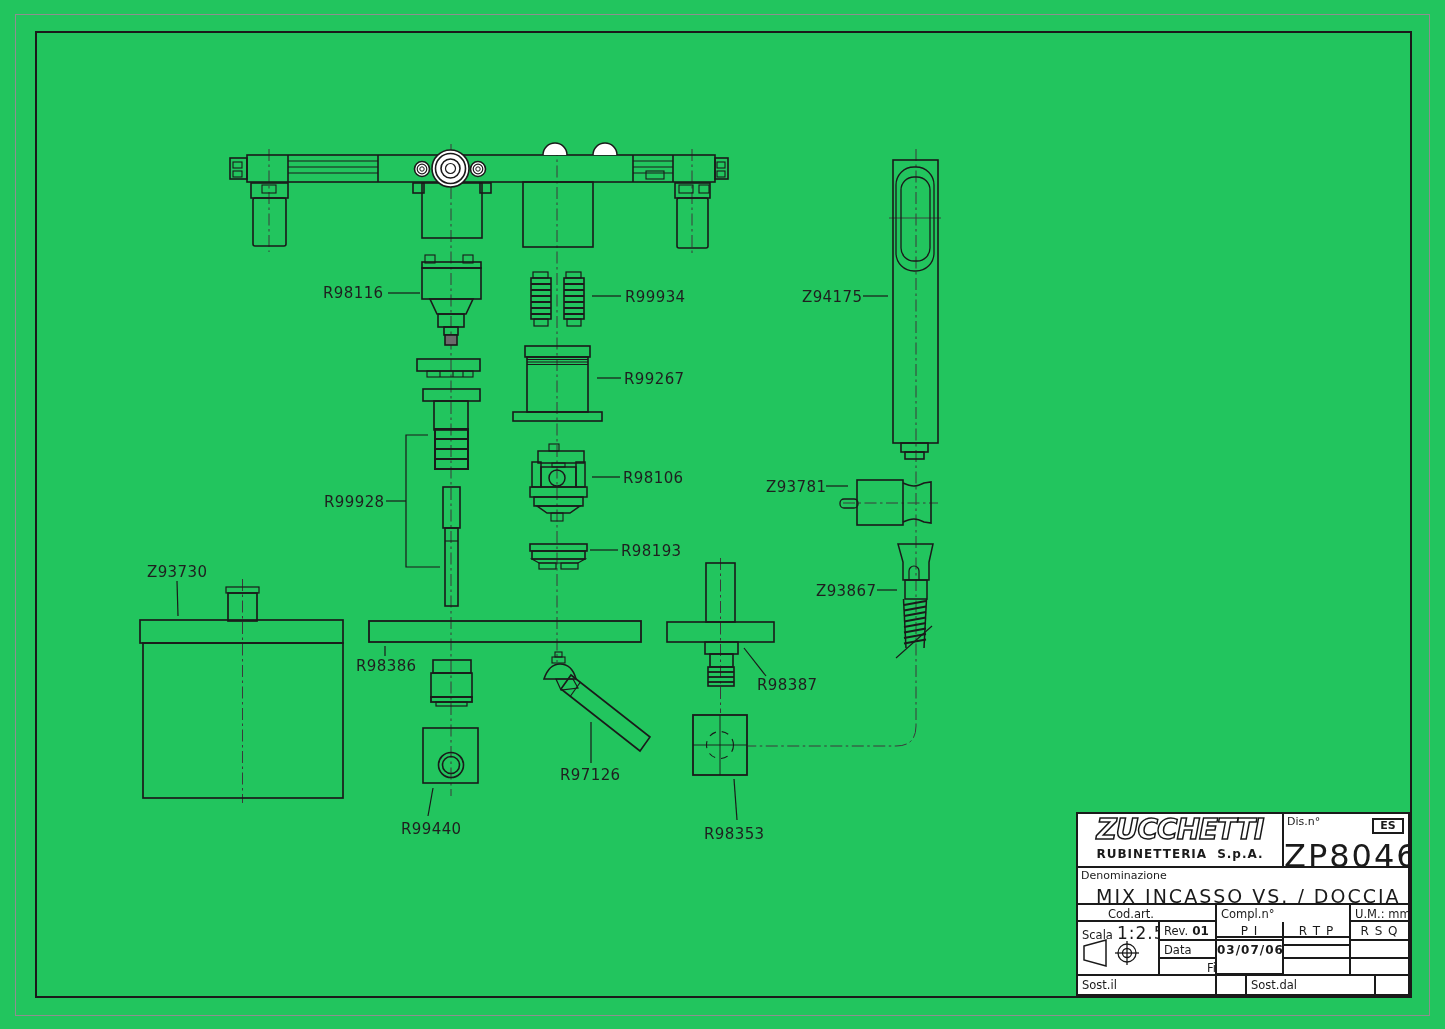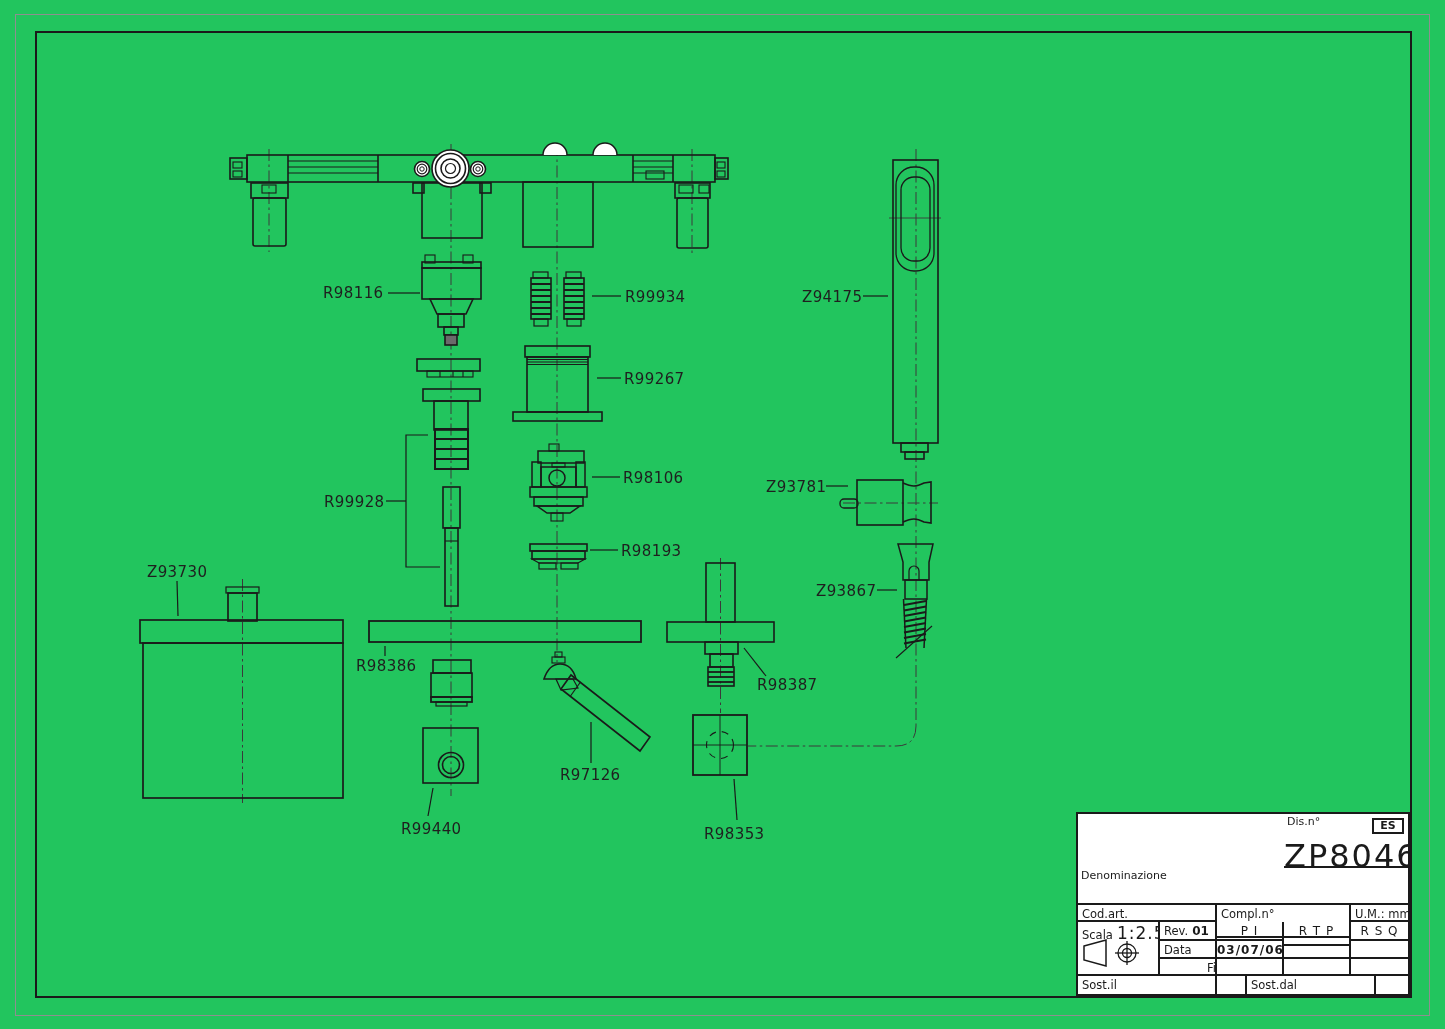--- a/index.html
+++ b/index.html
@@ -300,32 +300,39 @@
   <div class="plabel" style="left:816px;top:582px">Z93867</div>
   <div class="plabel" style="left:147px;top:563px">Z93730</div>
   <div class="plabel" style="left:356px;top:657px">R98386</div>
   <div class="plabel" style="left:757px;top:676px">R98387</div>
   <div class="plabel" style="left:560px;top:766px">R97126</div>
   <div class="plabel" style="left:401px;top:820px">R99440</div>
   <div class="plabel" style="left:704px;top:825px">R98353</div>
 
   <div class="tb">
 
+    <div class="tb-cell bb" style="left:0;top:0;width:206px;height:54px;border-right:2px solid #1a1a1a;">
+      <div class="logo-big">ZUCCHETTI</div>
+      <div class="logo-sub">
+        <span>RUBINETTERIA</span><span class="spa">S.p.A.</span>
+      </div>
+    </div>
 
     <div class="tb-cell bb" style="left:206px;top:0;width:124px;height:54px;">
       <div class="small-lab">Dis.n°</div>
       <div class="es-box">ES</div>
       <div class="dis-value">ZP8046</div>
     </div>
 
     <div class="tb-cell bb" style="left:0;top:54px;width:330px;height:37px;">
       <div class="small-lab">Denominazione</div>
-    </div>
-
-    <div class="tb-cell bb" style="left:0;top:91px;width:137px;height:17px;">
+      <div class="denom-value">MIX INCASSO VS. / DOCCIA</div>
+    </div>
+
+    <div class="tb-cell bb" style="left:0;top:91px;width:137px;height:17px;padding-left:26px;">
       <div class="cell-txt">Cod.art.</div>
     </div>
     <div class="tb-cell bb bl" style="left:137px;top:91px;width:134px;height:33px;">
       <div class="cell-txt">Compl.n°</div>
     </div>
     <div class="tb-cell bb bl" style="left:271px;top:91px;width:59px;height:17px;">
       <div class="cell-txt">
         <span>U.M.:</span>&nbsp;<span>mm</span>
       </div>
     </div>
@@ -352,21 +359,21 @@
     <div class="tb-cell bb bl" style="left:80px;top:108px;width:57px;height:19px;">
       <div class="cell-txt"><span>Rev.</span><span class="rev-val">01</span></div>
     </div>
     <div class="tb-cell bb bl cell-center" style="left:137px;top:108px;width:67px;height:19px;">P I</div>
     <div class="tb-cell bb bl cell-center" style="left:204px;top:108px;width:67px;height:24px;">R T P</div>
     <div class="tb-cell bb bl cell-center" style="left:271px;top:108px;width:59px;height:19px;">R S Q</div>
 
     <div class="tb-cell bb bl" style="left:80px;top:127px;width:57px;height:18px;">
       <div class="cell-txt">Data</div>
     </div>
-    <div class="tb-cell bb bl cell-center data-val" style="left:137px;top:127px;width:67px;height:18px;">03/07/06</div>
+    <div class="tb-cell bb bl cell-center data-val" style="left:137px;top:127px;width:67px;height:34px;">03/07/06</div>
     <div class="tb-cell bb bl" style="left:204px;top:127px;width:67px;height:18px;"></div>
     <div class="tb-cell bb bl" style="left:271px;top:127px;width:59px;height:18px;"></div>
 
     <div class="tb-cell bb bl" style="left:80px;top:145px;width:57px;height:17px;padding-left:43px;">
       <div class="cell-txt">Firma</div>
     </div>
     <div class="tb-cell bb bl" style="left:137px;top:145px;width:67px;height:17px;"></div>
     <div class="tb-cell bb bl" style="left:204px;top:145px;width:67px;height:17px;"></div>
     <div class="tb-cell bb bl" style="left:271px;top:145px;width:59px;height:17px;"></div>
 

